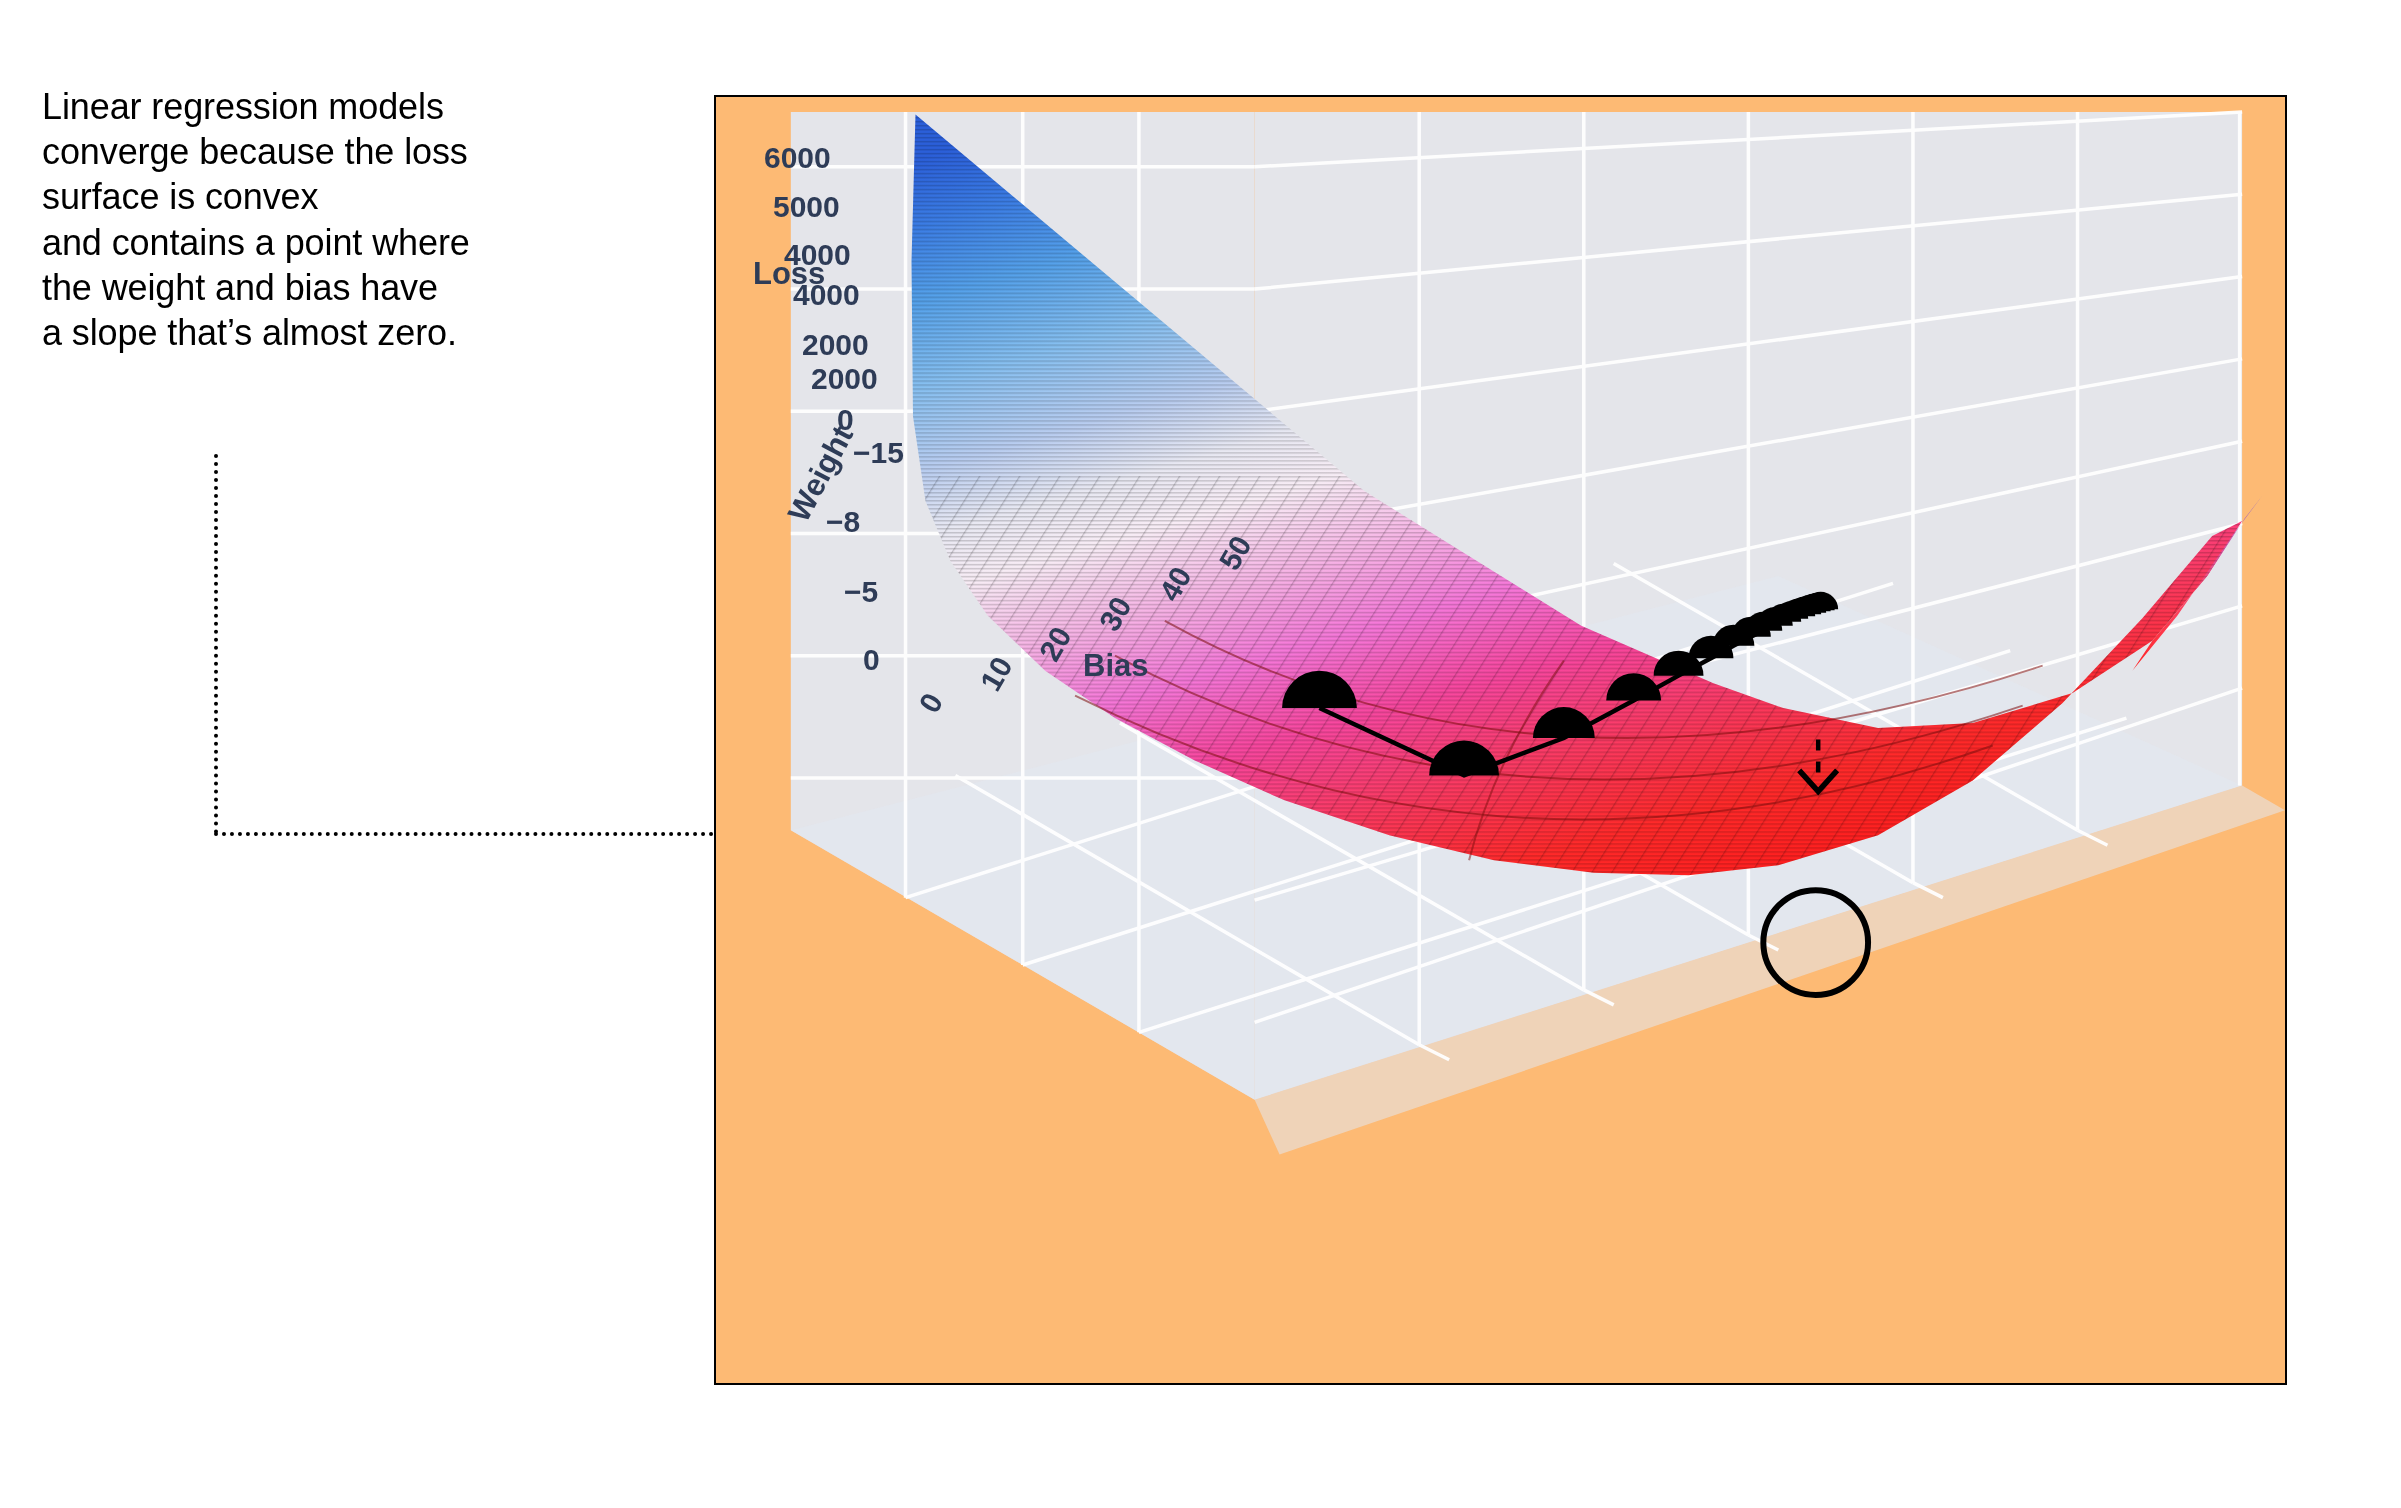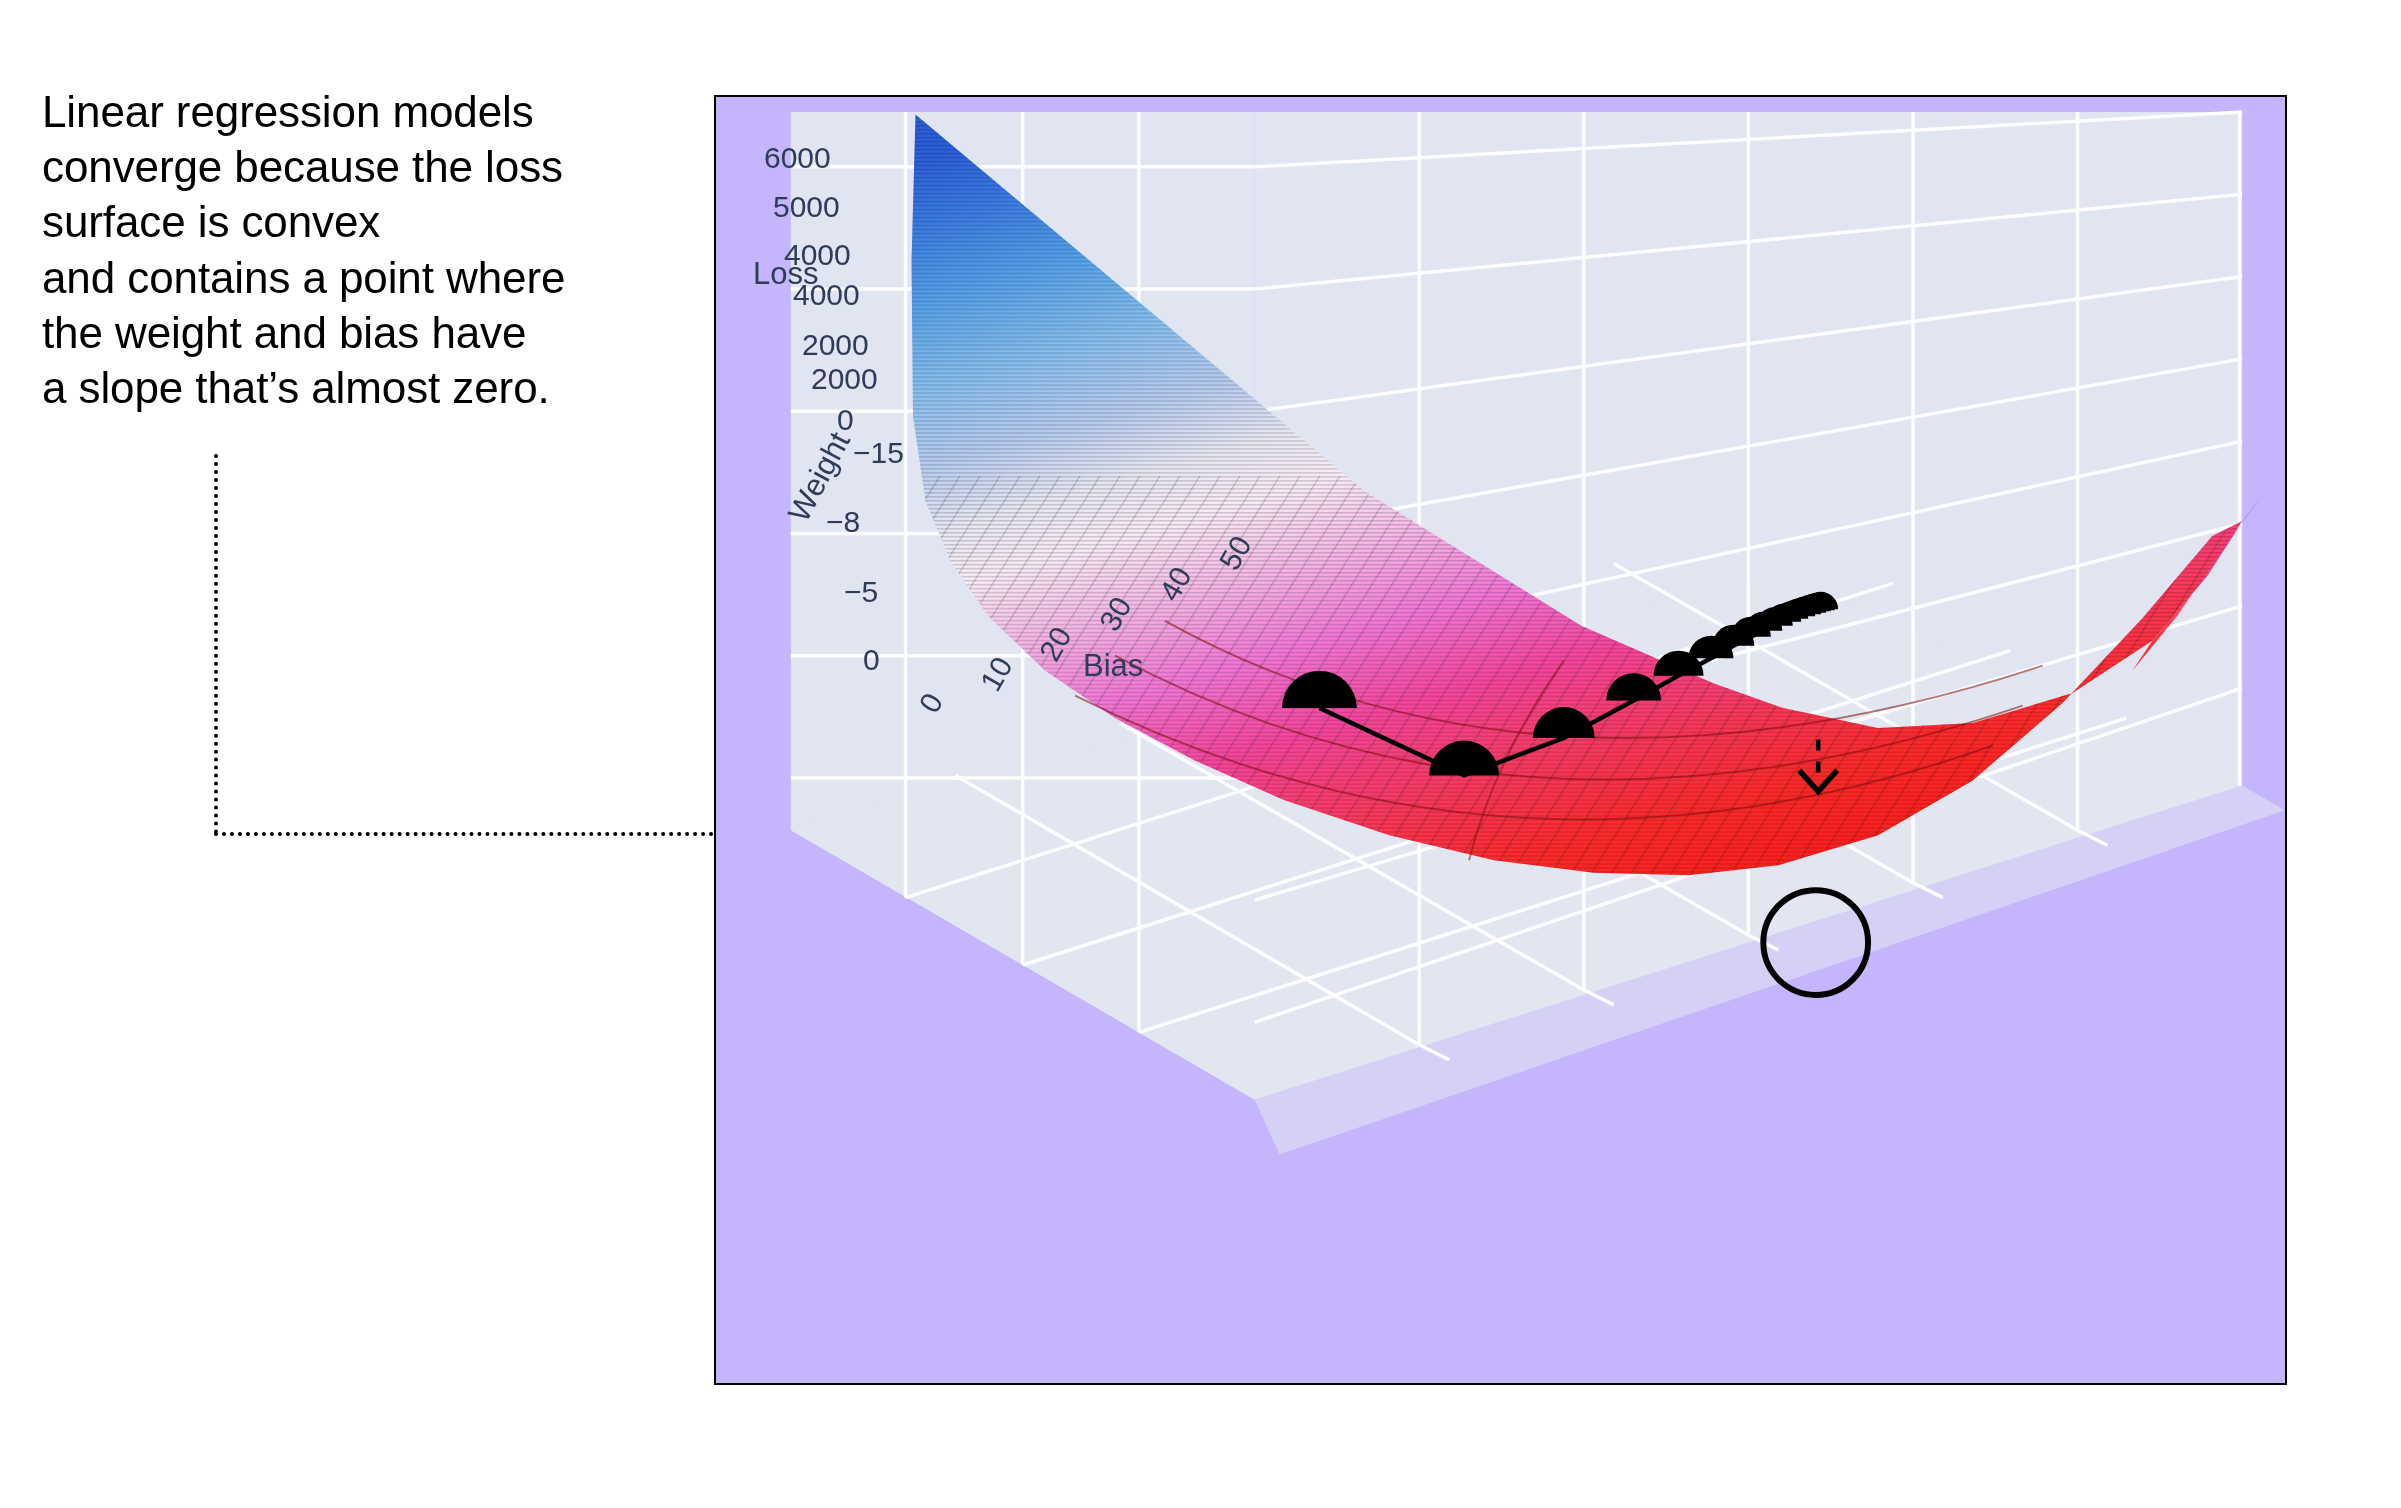--- a/index.html
+++ b/index.html
@@ -1,37 +1,37 @@
 <!DOCTYPE html>
 <html style="font-size:8px"><head>
 <meta charset="utf-8">
 <style>
   html,body{margin:0;padding:0;background:#ffffff;}
   body{width:2401px;height:1508px;position:relative;overflow:hidden;
        font-family:"Liberation Sans","DejaVu Sans",sans-serif;}
 
   #annotation-text{
     position:absolute; left:42px; top:84px; width:623px;
-    font-size:44px; line-height:1.255; color:#000000;
+    font-size:36px; line-height:1.255; color:#000000;
     letter-spacing:-0.1px; white-space:pre-line;
   }
 
   #leader-v{
     position:absolute; left:214px; top:454px; width:0; height:380px;
     border-left:4.5px dotted #000;
   }
   #leader-h{
     position:absolute; left:214px; top:832px; width:1443px; height:0;
     border-top:4.5px dotted #000;
   }
 
   #chart-frame{
     position:absolute; left:714px; top:95px;
     width:1569px; height:1286px;
-    border:2.5px solid #000; background:#c4b5fd; overflow:hidden;
+    border:2.5px solid #000; background:#fdba74; overflow:hidden;font-weight:bold;
   }
 
   .tick{
     position:absolute; color:#2e3c57; font-size:30px; white-space:nowrap;
   }
   .axtitle{
     position:absolute; color:#2e3c57; font-size:31px; white-space:nowrap;
   }
 
   #plot3d{position:absolute;left:0;top:0;width:1569px;height:1286px;}

